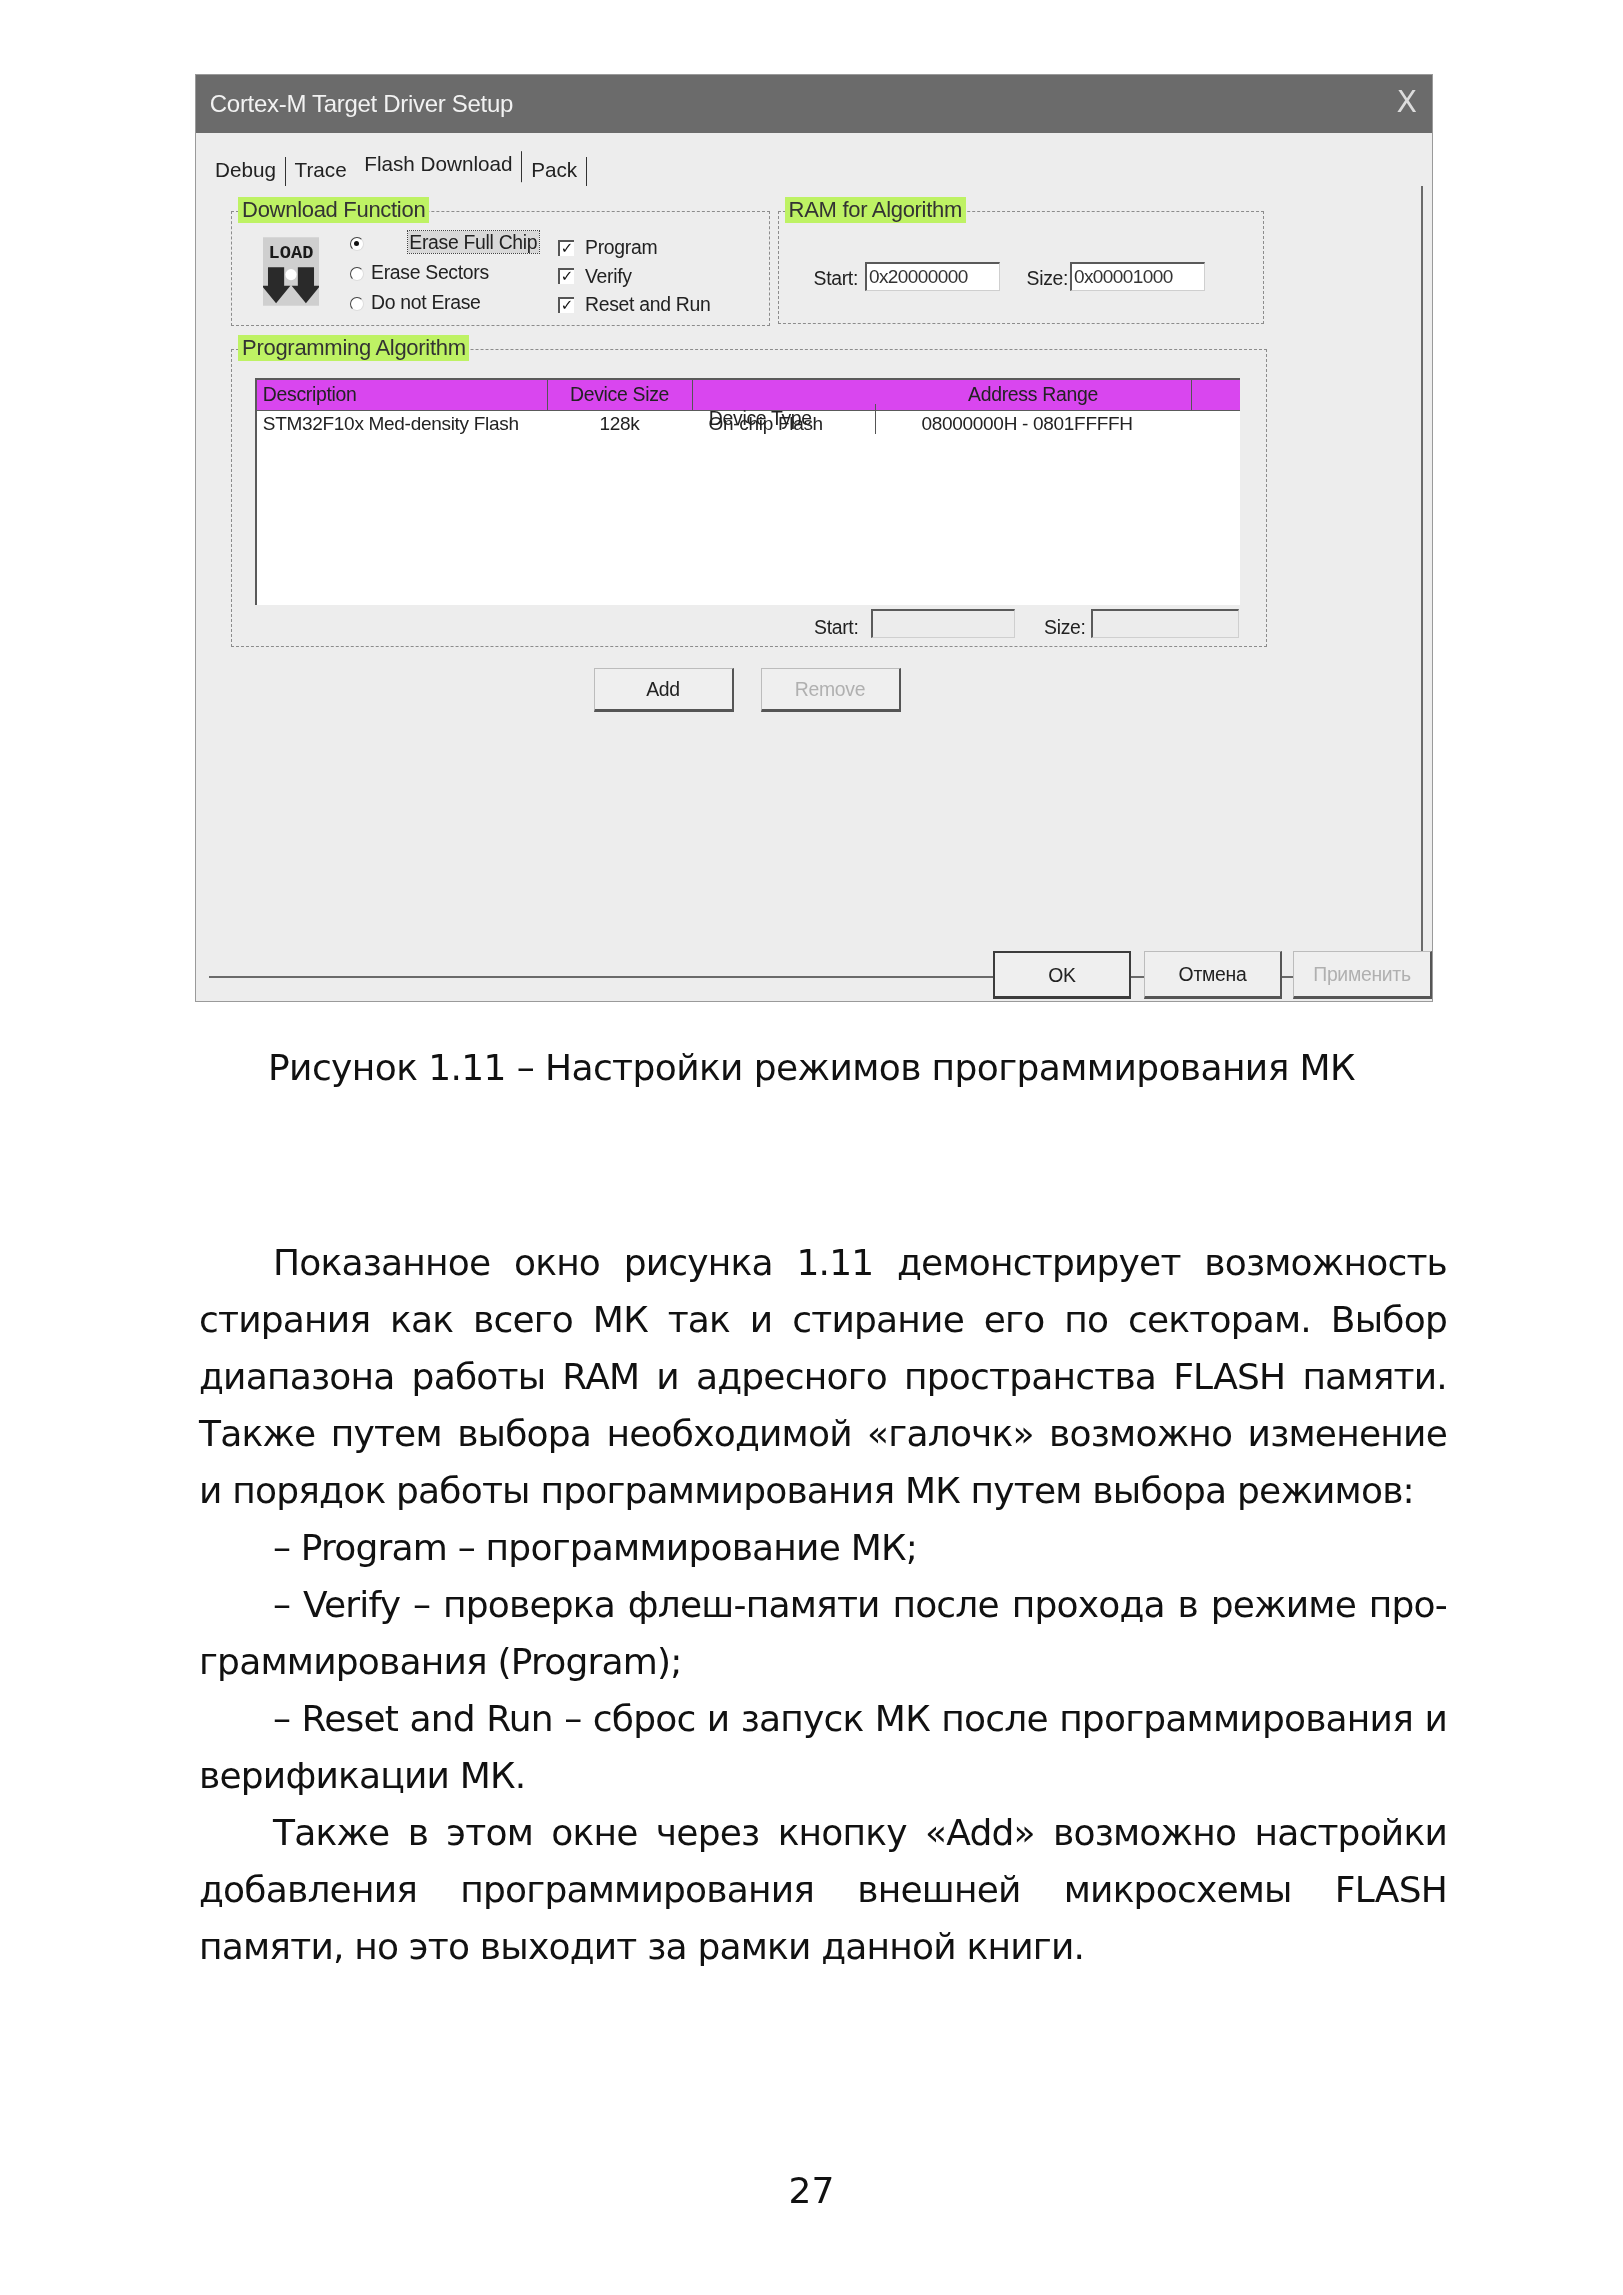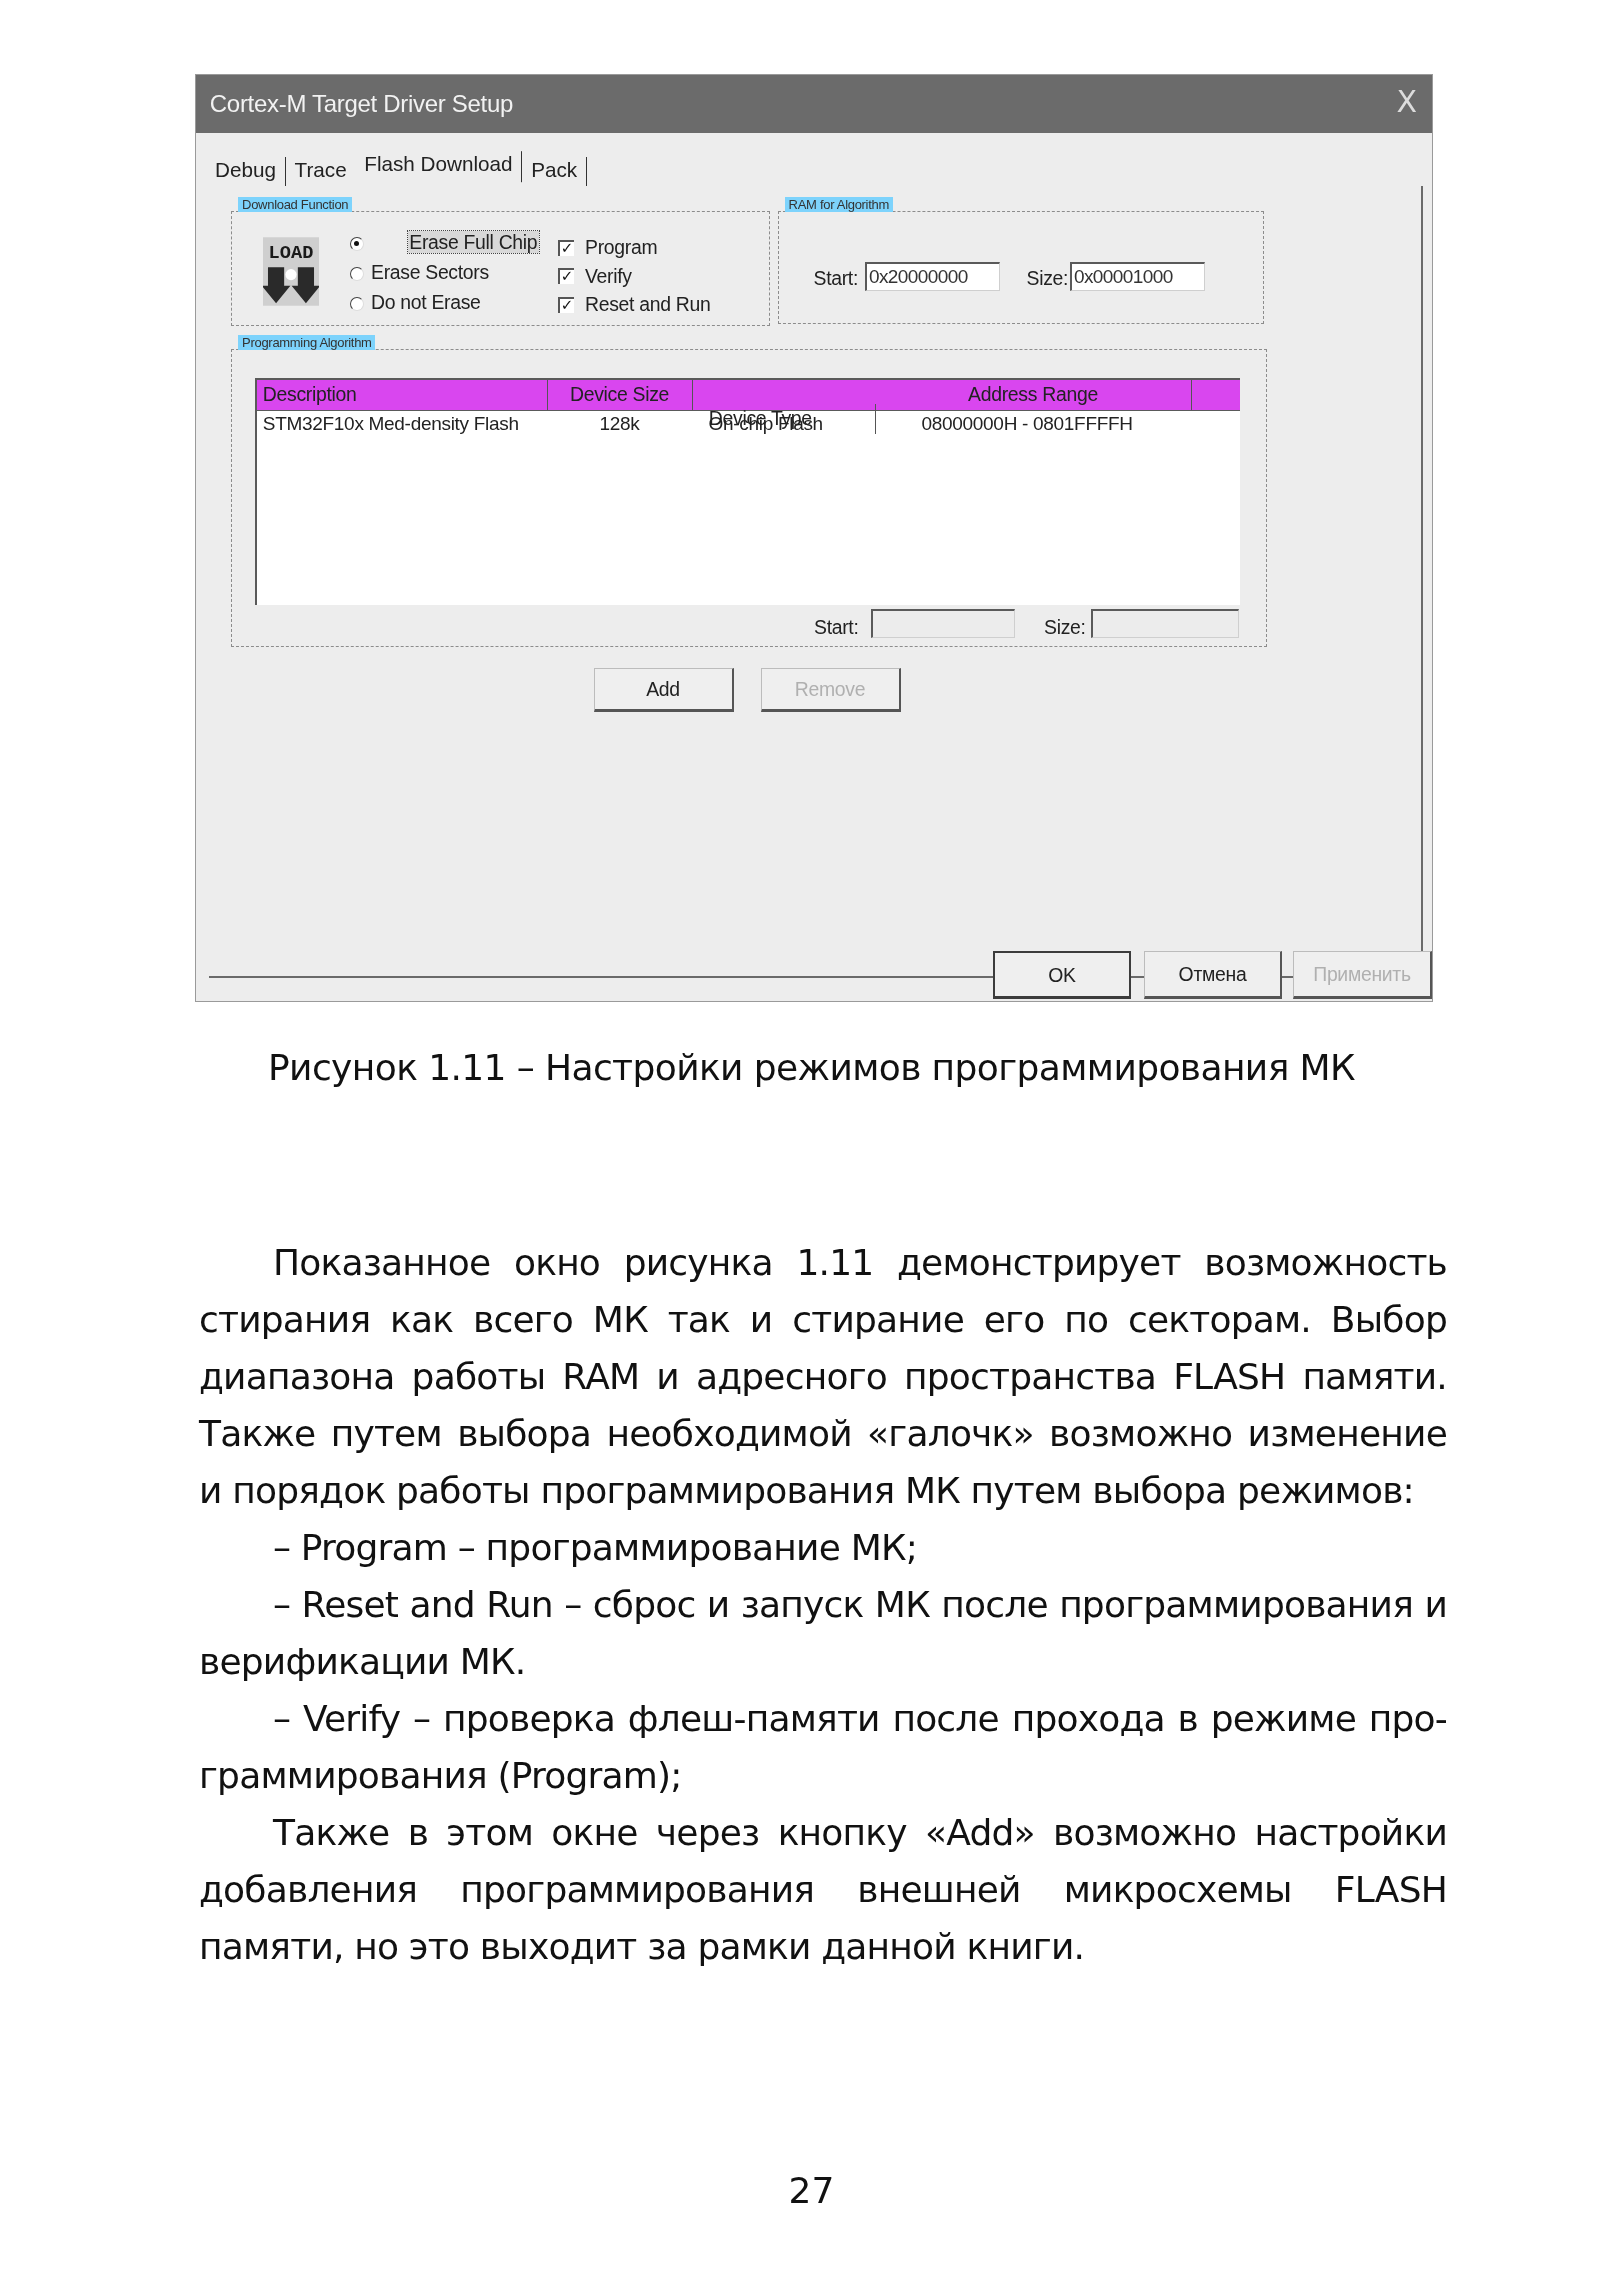--- a/index.html
+++ b/index.html
@@ -14,21 +14,21 @@
 
   .tabs { position:absolute; left:19px; top:80px; height:31px; font-family:"Liberation Sans", sans-serif; font-size:20.7px; color:#222; display:flex; align-items:flex-end; }
   .tab { padding:0 8.8px 3.8px 8.8px; border-right:1.9px solid #333; line-height:25px; cursor:pointer; }
   .tab.active { border-right:1.9px solid #333; transform:translateY(-3.8px); padding-bottom:6.3px; }
   .tab.first { padding-left:0; }
   .tab.nosep { border-right:none; }
 
   #tabpage { position:absolute; left:12.5px; top:111px; width:1214px; height:792px; border-right:2.5px solid #6a6a6a; border-bottom:2.5px solid #6a6a6a; box-sizing:border-box; }
 
   .group { position:absolute; border:1.3px dashed #8c8c8c; box-sizing:border-box; }
-  .group-legend { position:absolute; top:-15px; left:6.3px; background:#7dd3fc; padding:0 3.8px; font-family:"Liberation Sans", sans-serif; font-size:13px; color:#333; letter-spacing:-0.3px; }
+  .group-legend { position:absolute; top:-15px; left:6.3px; background:#bef264; padding:0 3.8px; font-family:"Liberation Sans", sans-serif; font-size:22px; color:#333; letter-spacing:-0.3px; }
 
   .lbl { position:absolute; font-family:"Liberation Sans", sans-serif; font-size:19.4px; color:#222; white-space:nowrap; letter-spacing:-0.3px; }
   .radio { position:absolute; width:13.8px; height:13.8px; border-radius:50%; border-left:1.9px solid #444; border-top:1.9px solid #444; border-right:1.3px solid #ddd; border-bottom:1.3px solid #ddd; background:#fff; box-sizing:border-box; cursor:pointer; }
   .radio.on::after { content:""; position:absolute; left:3.1px; top:3.1px; width:5px; height:5px; background:#111; border-radius:50%; }
   .check { position:absolute; width:16.3px; height:16.3px; border-left:2.5px solid #555; border-top:2.5px solid #555; background:#fff; box-sizing:border-box; cursor:pointer; color:#111; font-size:15px; line-height:12.5px; text-align:center; font-family:"DejaVu Sans", sans-serif; font-weight:bold; }
   .focus-box { outline:1.3px dotted #444; background:#d8d8d8; padding:0 1.3px; }
 
   .field { position:absolute; height:29px; background:#ffffff; border-left:2.5px solid #5a5a5a; border-top:2.5px solid #5a5a5a; border-right:0.6px solid #cfcfcf; border-bottom:0.6px solid #cfcfcf; box-sizing:border-box; font-family:"Liberation Sans", sans-serif; font-size:19px; color:#333; padding-left:2.5px; line-height:25px; letter-spacing:-0.6px; cursor:text; }
   .field.empty { background:#ececec; }
 
@@ -136,19 +136,19 @@
   <button class="btn default" style="left:797px; top:876px; width:138px; height:48px; line-height:40px;">OK</button>
   <button class="btn" style="left:948px; top:876px; width:138px; height:48px; line-height:40px;">Отмена</button>
   <button class="btn disabled" style="left:1097px; top:876px; width:139px; height:48px; line-height:40px;">Применить</button>
 </div>
 
 <div class="caption">Рисунок 1.11 – Настройки режимов программирования МК</div>
 
 <div class="para" style="top:1234px;">
   <p>Показанное окно рисунка 1.11 демонстрирует возможность стирания как всего МК так и стирание его по секторам. Выбор диапазона работы RAM и адресного пространства FLASH памяти. Также путем выбора необходимой «галочк» возможно изменение и порядок работы программирования МК путем выбора режимов:</p>
   <p>– Program – программирование МК;</p>
+  <p>– Verify – проверка флеш-памяти после прохода в режиме про-граммирования (Program);</p>
   <p>– Reset and Run – сброс и запуск МК после программирования и верификации МК.</p>
-  <p>– Verify – проверка флеш-памяти после прохода в режиме про-граммирования (Program);</p>
   <p>Также в этом окне через кнопку «Add» возможно настройки добавления программирования внешней микросхемы FLASH памяти, но это выходит за рамки данной книги.</p>
 </div>
 
 <div class="pagenum">27</div>
 
 
 </body></html>

